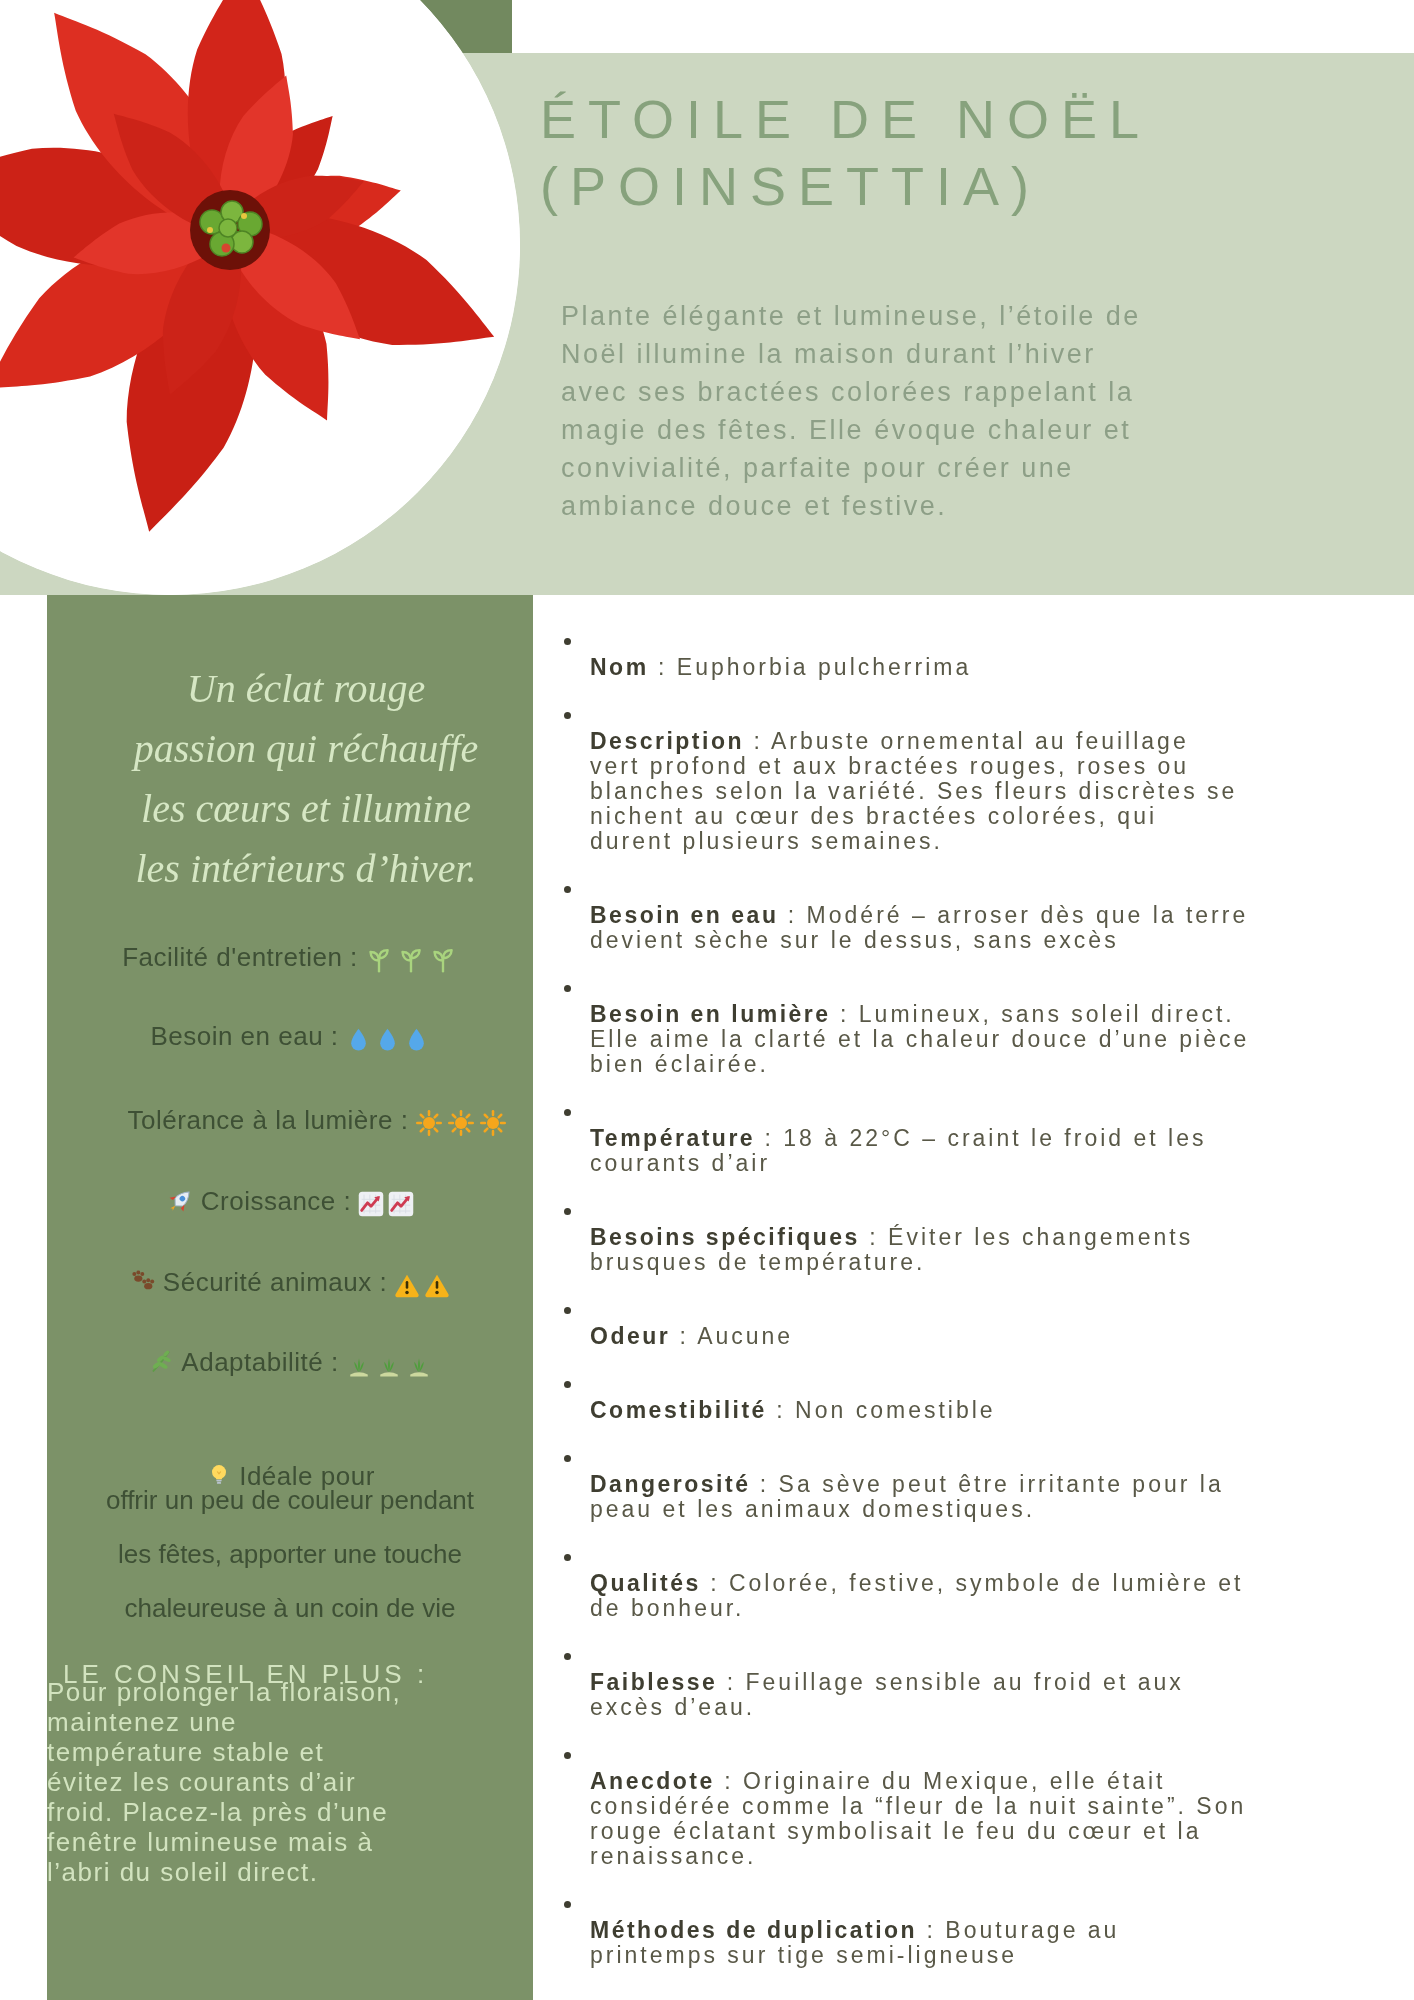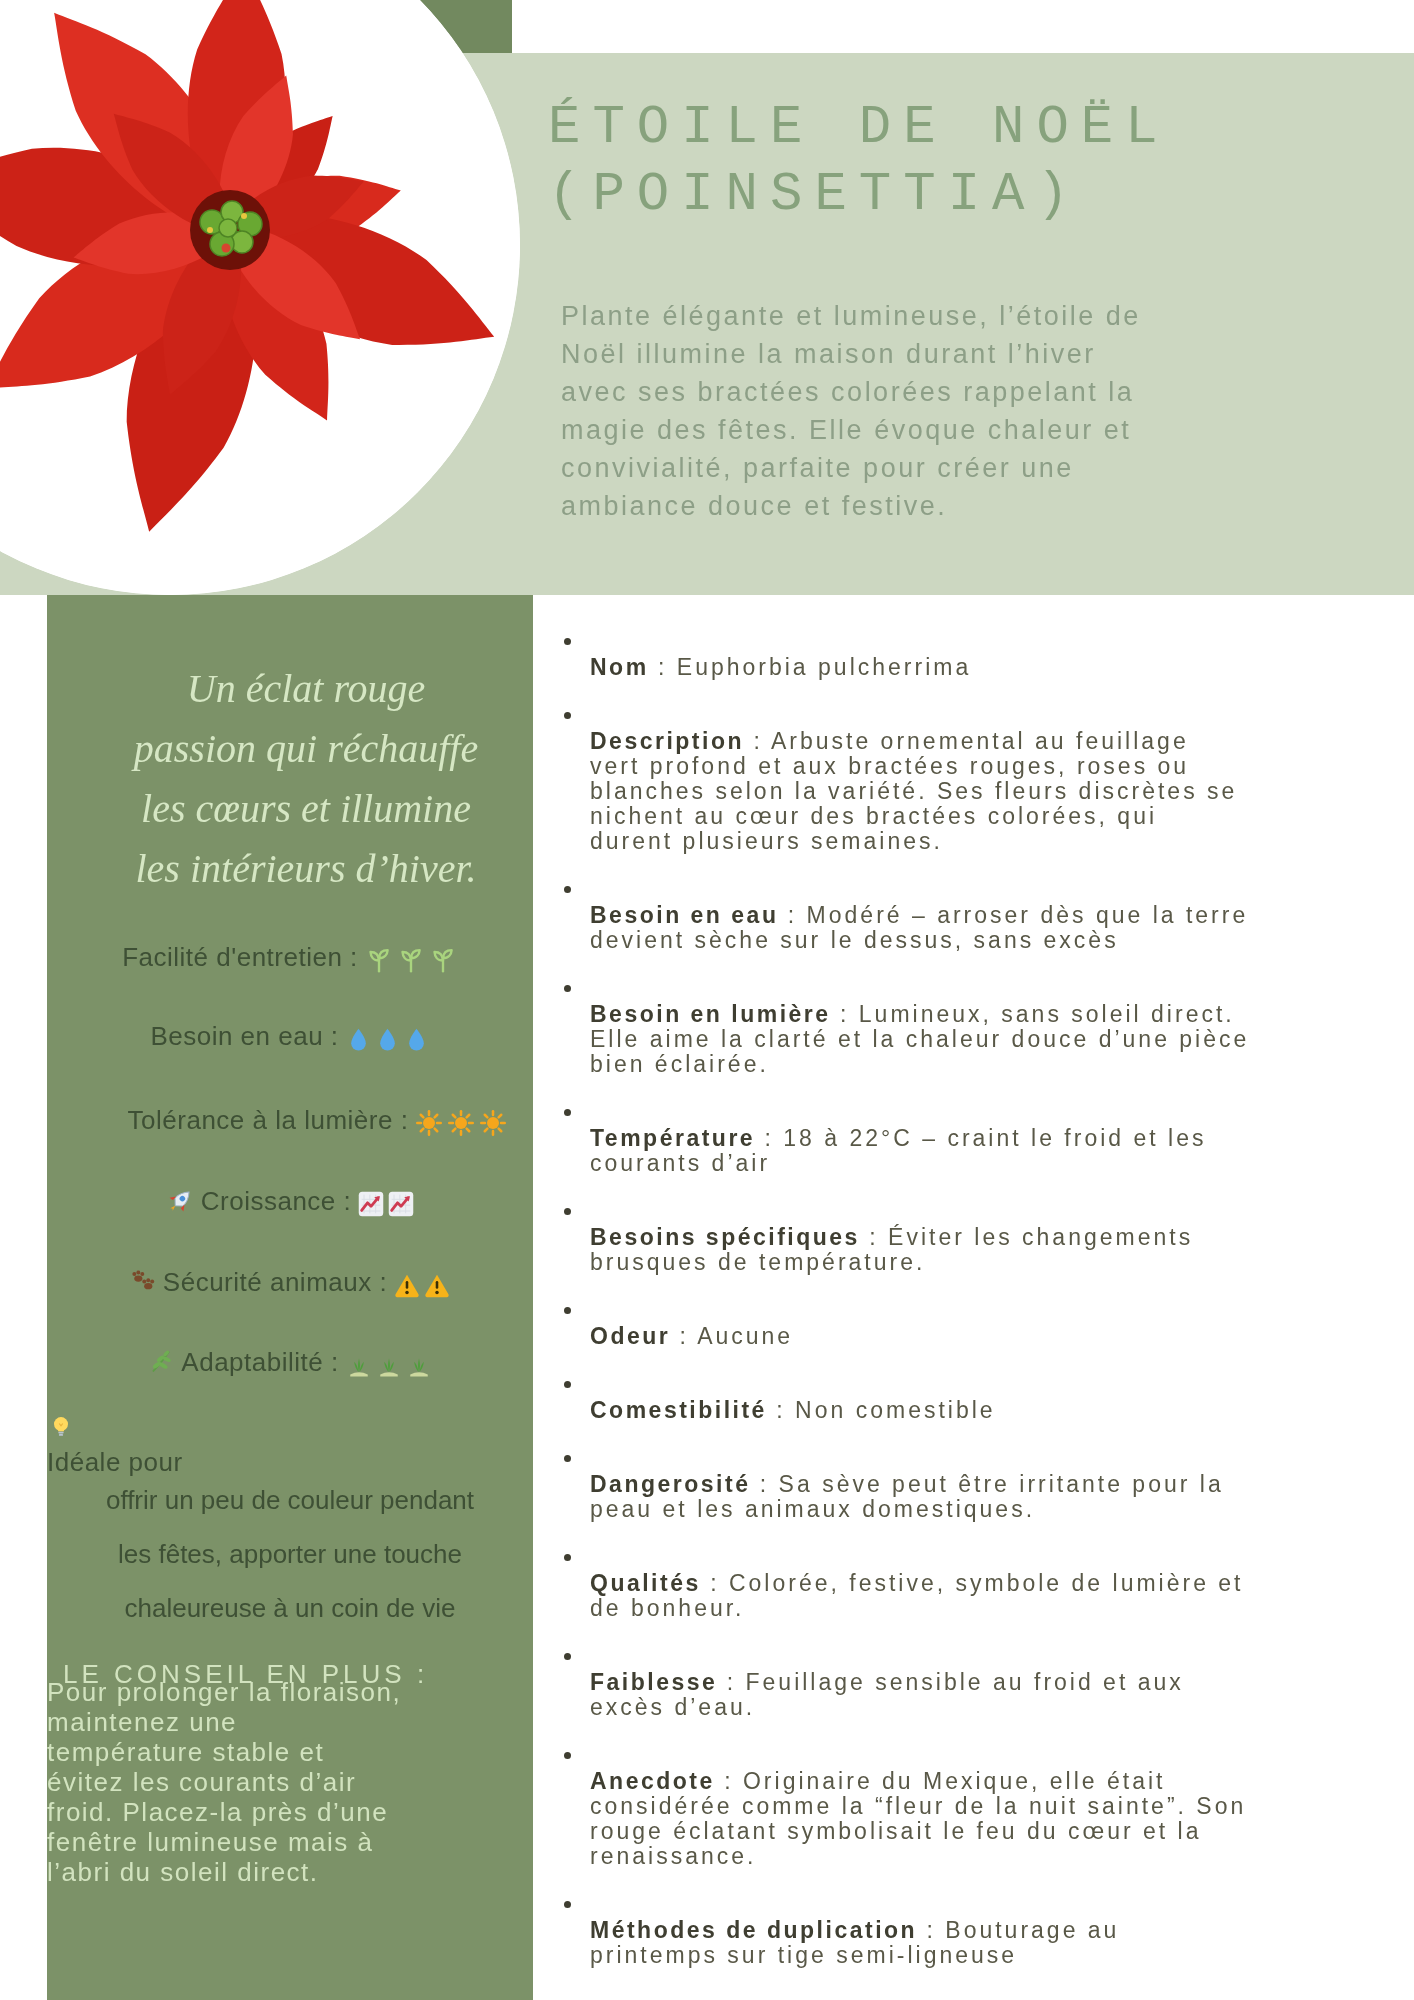--- a/index.html
+++ b/index.html
@@ -6,36 +6,36 @@
   .page{position:relative;width:1414px;height:2000px;background:#ffffff;overflow:hidden;
         font-family:"Liberation Sans", sans-serif;}
 
   
   .band{position:absolute;left:0;top:53px;width:1414px;height:542px;background:#ccd7c1;}
   .accent-square{position:absolute;left:415px;top:0;width:97px;height:53px;background:#72895f;}
   .photo-circle{position:absolute;left:-180px;top:-105px;width:700px;height:700px;
                 border-radius:50%;background:#ffffff;overflow:hidden;}
   .photo-circle svg{display:block;width:700px;height:700px;}
 
-  .page-title{position:absolute;left:540px;top:86px;margin:8px;
+  .page-title{position:absolute;left:540px;top:86px;margin:0;
               font-size:54px;font-weight:400;letter-spacing:12px;line-height:67px;
-              color:#87a27d;white-space:pre-line;font-family:Liberation Mono, monospace;}
+              color:#87a27d;white-space:pre-line;}
   .intro{position:absolute;left:561px;top:297px;margin:0;width:720px;
          font-size:27px;letter-spacing:2.5px;line-height:38px;color:#8d9f87;white-space:pre-line;}
 
   
   .sidebar{position:absolute;left:47px;top:595px;width:486px;height:1405px;background:#7c9268;}
   .quote{position:absolute;left:0;top:48px;width:100%;margin:16px;text-align:center;
          font-family:cursive;font-style:italic;
          font-size:40px;line-height:60px;color:#d6e7c4;white-space:pre-line;}
   .trait{position:absolute;left:0;width:100%;height:36px;display:flex;
          justify-content:center;gap:6px;color:#3e5035;font-size:26px;letter-spacing:0.5px;}
   .trait .icons{display:flex;align-items:center;gap:2px;}
   .t1{top:347px;} .t2{top:426px;} .t3{top:510px;padding-left:28px;} .t4{top:591px;} .t5{top:672px;} .t6{top:752px;}
-  .ideal-title{top:832px;flex-direction:column;}
+  .ideal-title{top:866px;}
   .ideal-text{position:absolute;left:0;top:878px;width:100%;margin:0;text-align:center;
               font-size:26px;line-height:54px;color:#3e5035;white-space:pre-line;}
   .advice-title{position:absolute;left:0;top:1048px;width:100%;margin:16px;text-align:left;
               font-size:26px;letter-spacing:4px;color:#d2e3bf;}
   .advice-text{position:absolute;left:0;top:1082px;width:100%;margin:0;
               font-size:26px;line-height:30px;letter-spacing:1.5px;color:#d2e3bf;white-space:pre-line;}
 
   
   .details{position:absolute;left:562px;top:630px;width:812px;margin:0;padding:0;list-style:none;}
   .item{position:relative;padding-left:28px;margin:0 0 24px 0;

